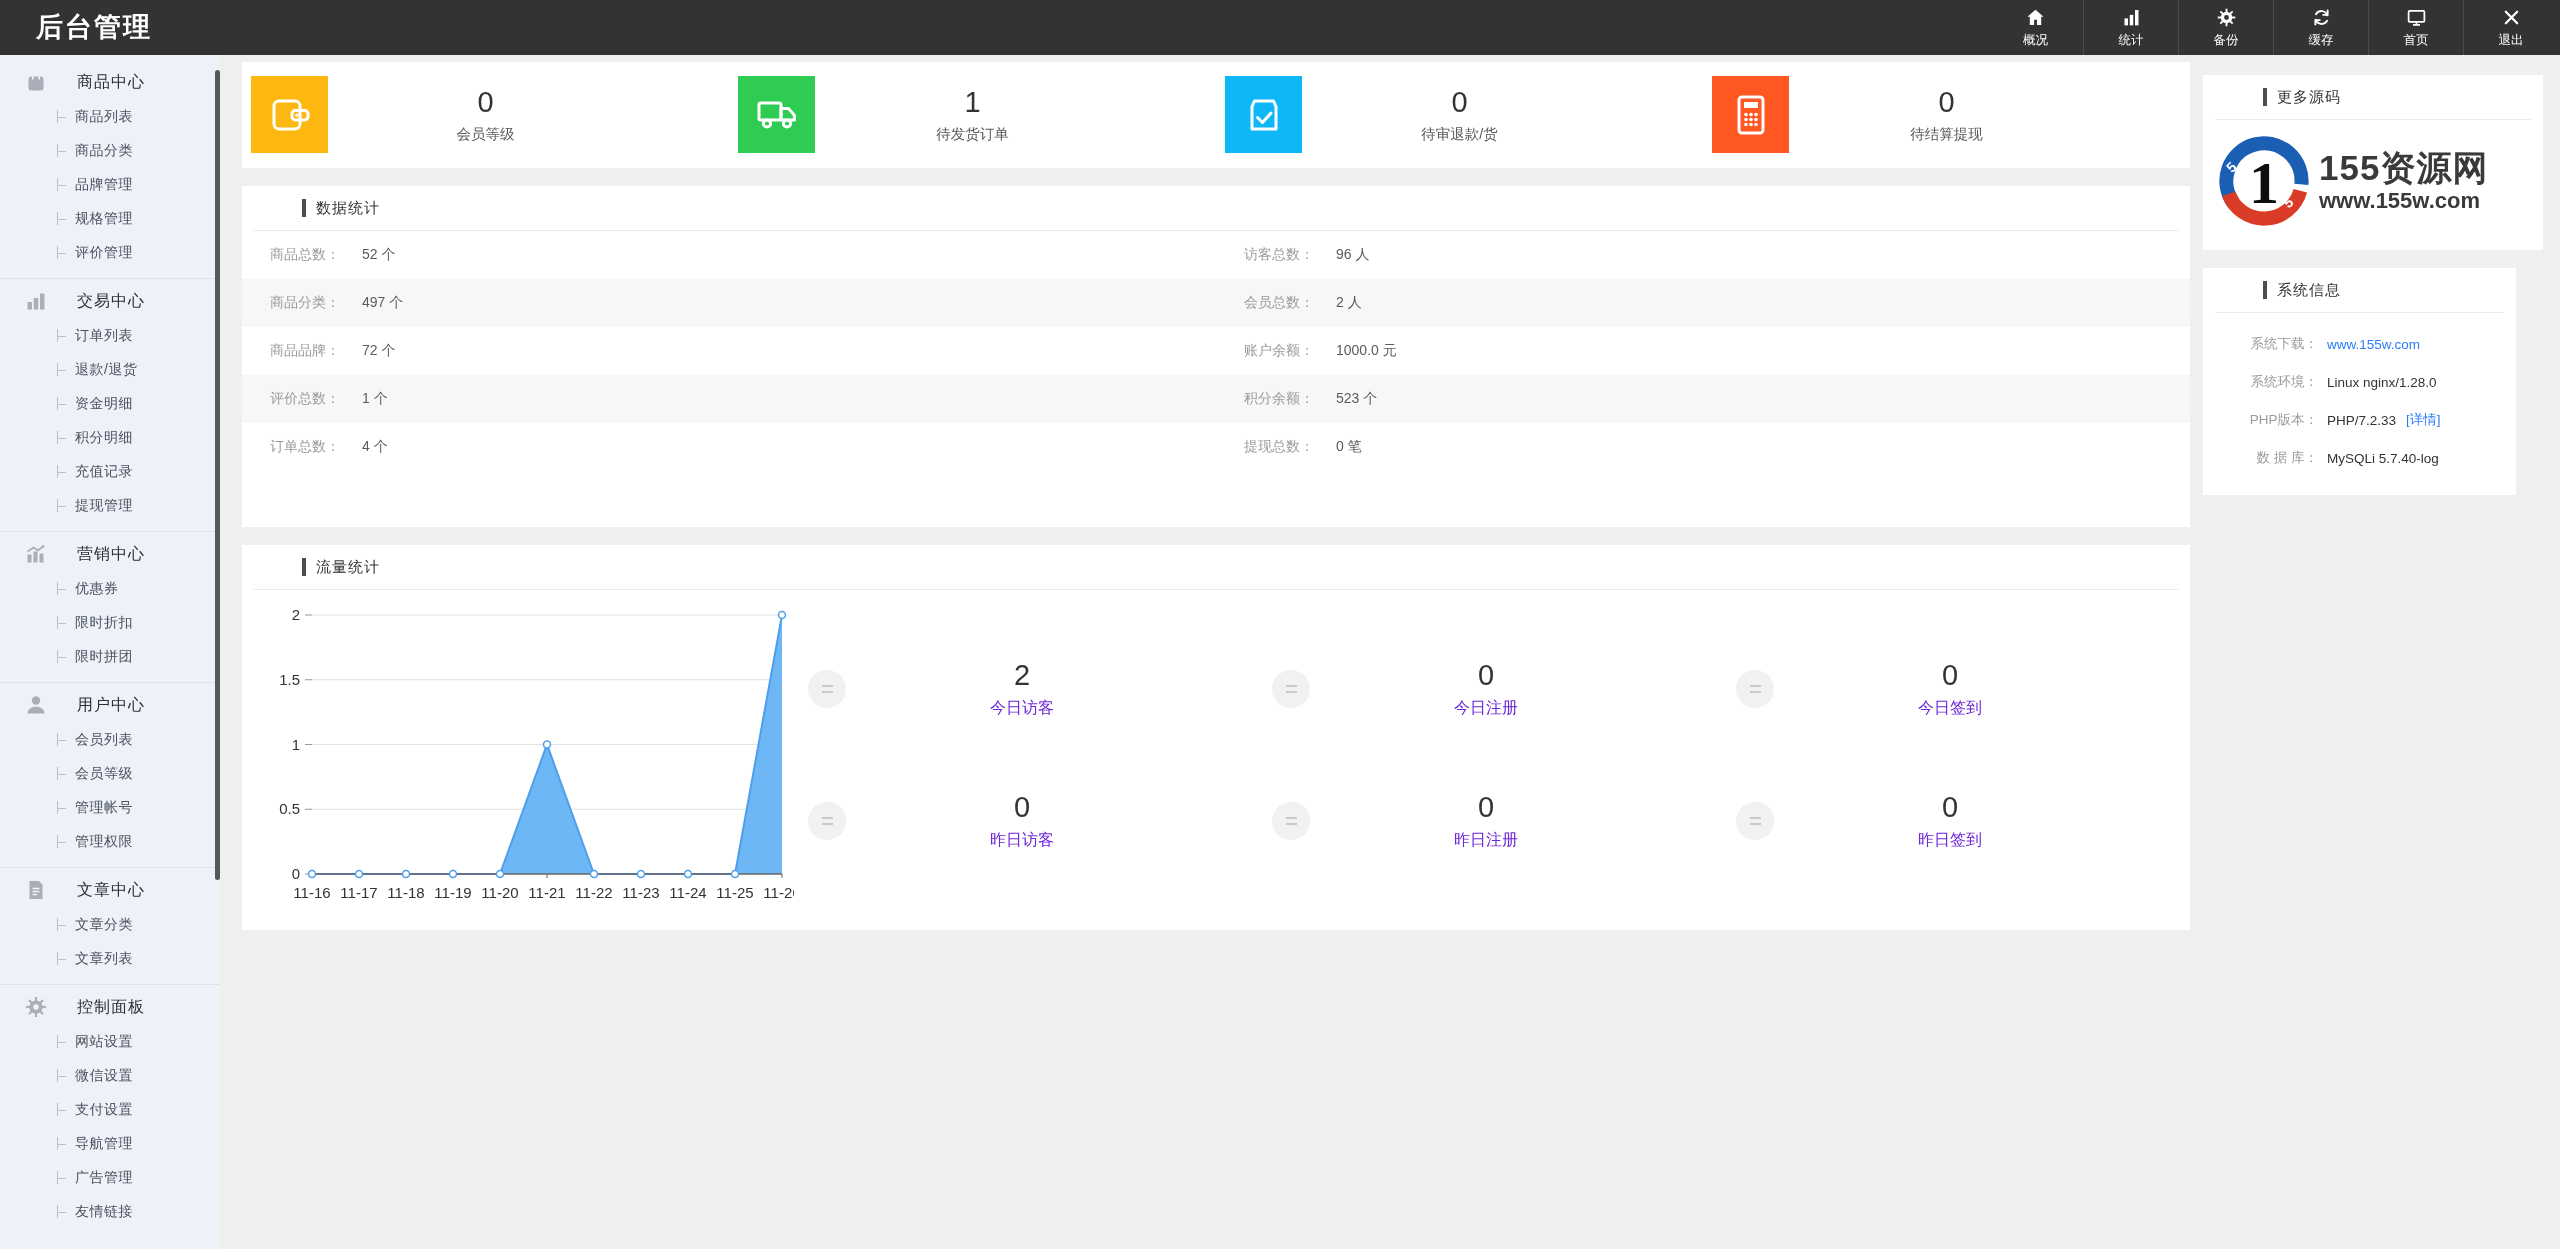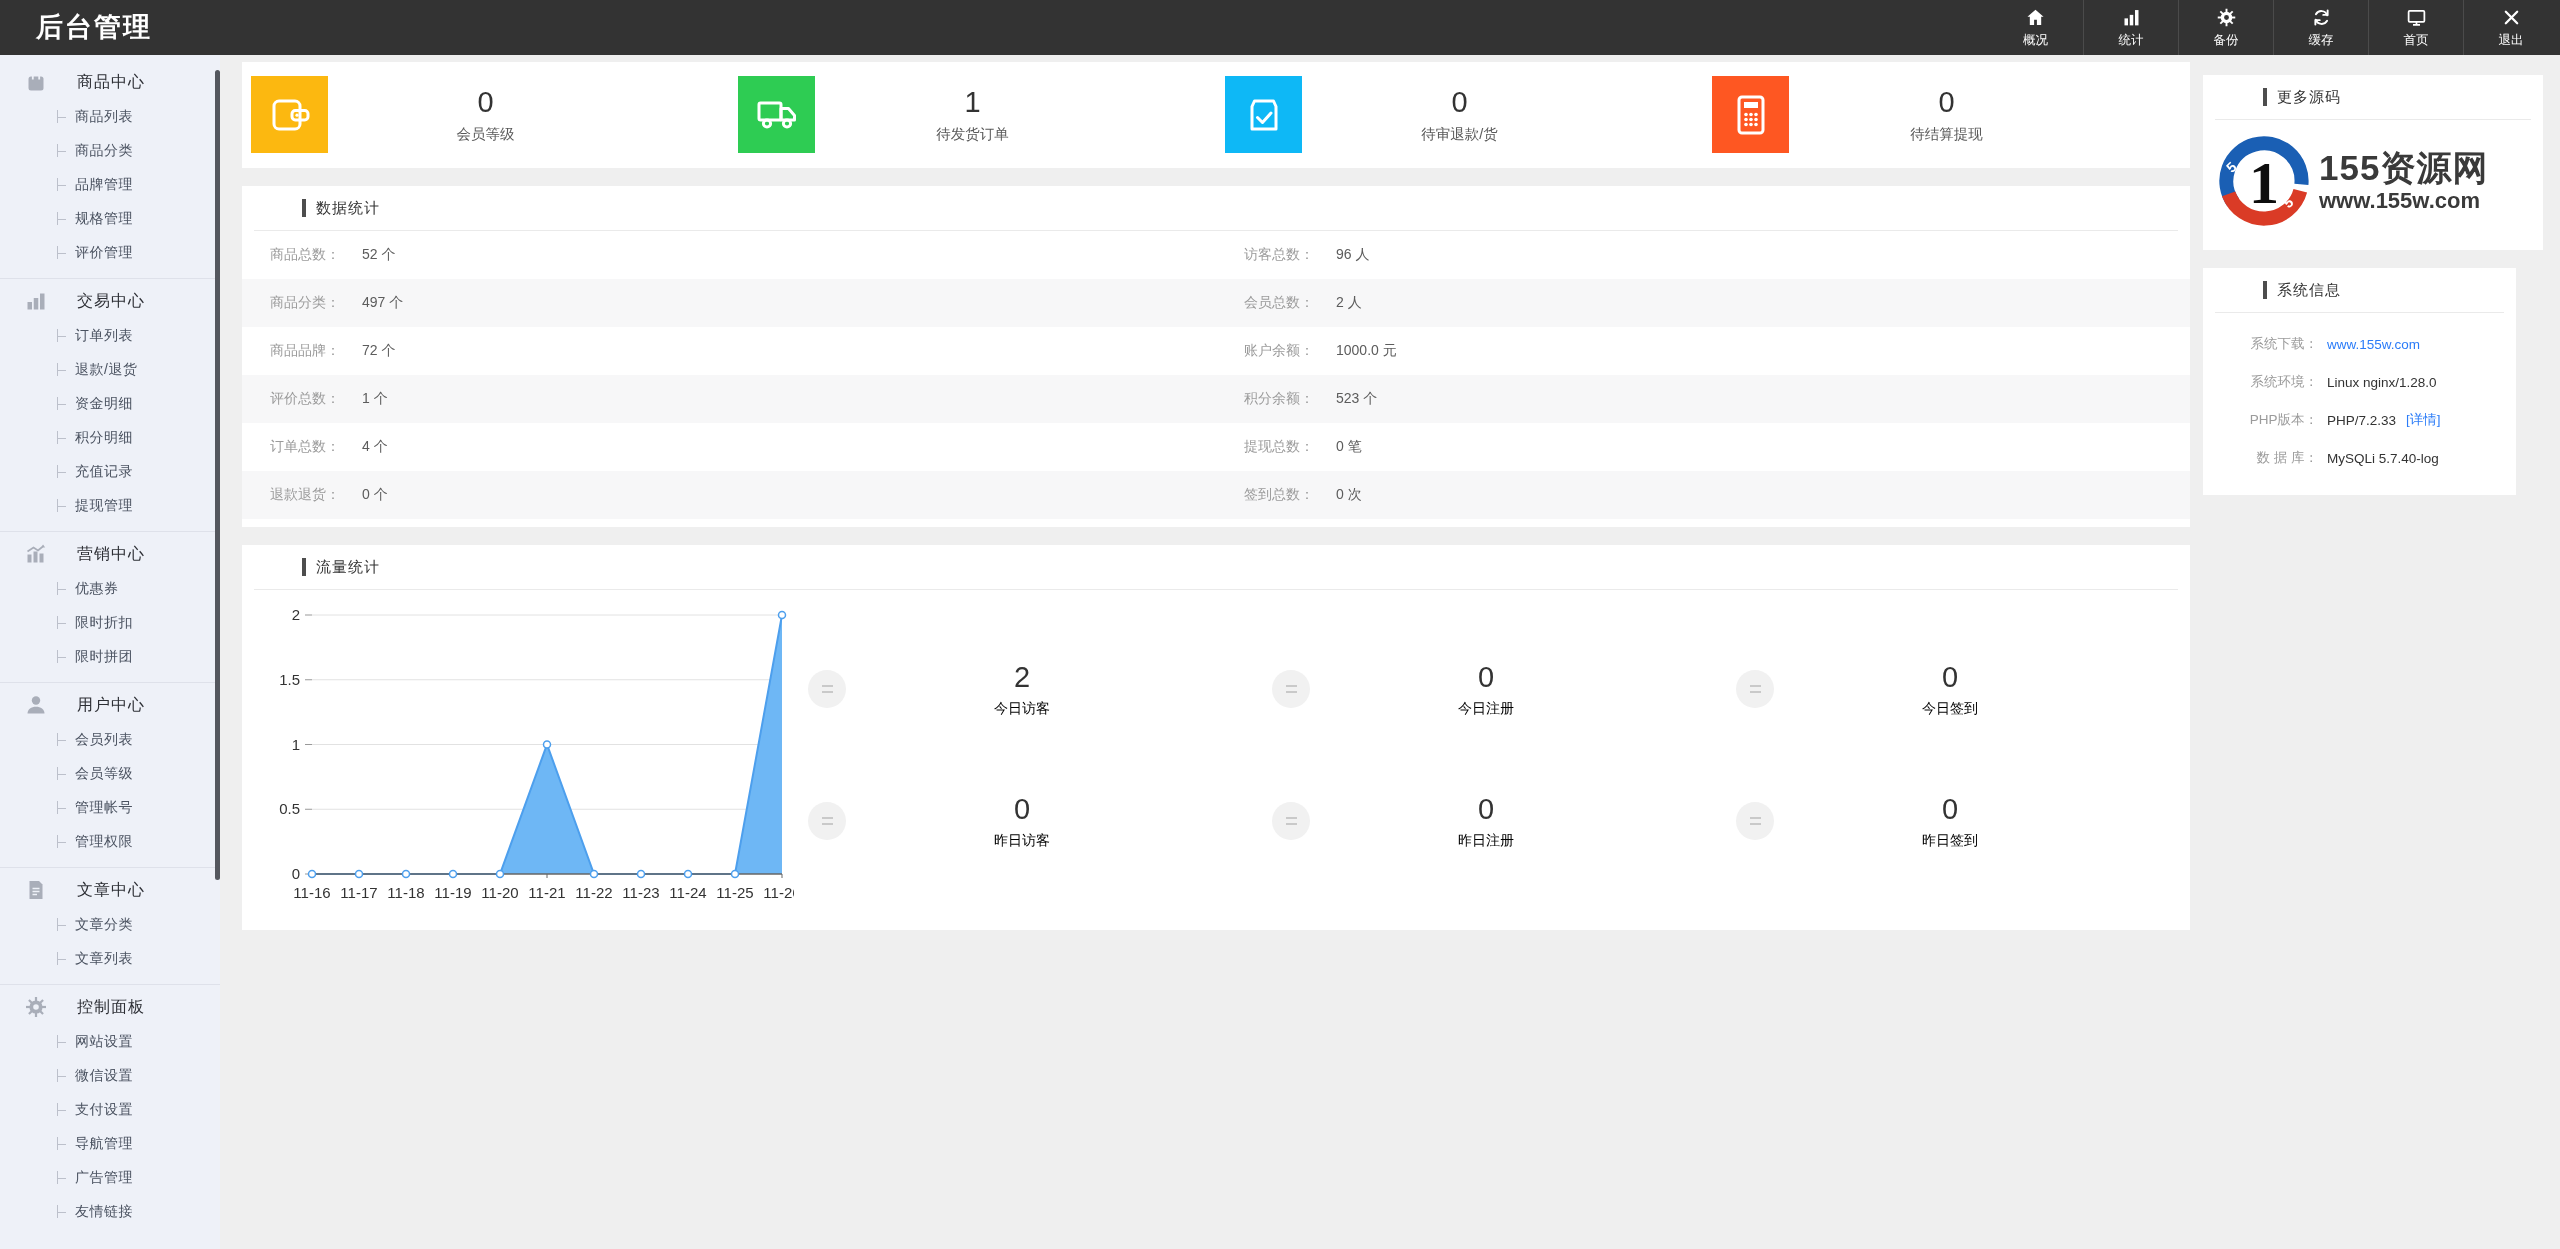--- a/index.html
+++ b/index.html
@@ -56,21 +56,21 @@
 
   
   .traffic-panel { left:242px; top:545px; width:1948px; height:385px; }
   #chart { position:absolute; left:12px; top:46px; }
   .tstats { position:absolute; left:548px; top:78px; width:1392px; height:264px; display:grid; grid-template-columns:repeat(3,1fr); grid-template-rows:1fr 1fr; }
   .tcell { position:relative; display:flex; align-items:center; justify-content:center; }
   .eq-circle { position:absolute; left:18px; top:50%; transform:translateY(-50%); width:38px; height:38px; border-radius:50%; background:#f1f1f1; display:flex; align-items:center; justify-content:center; }
   .eq-bars { width:11px; height:8px; border-top:2px solid #c9c9c9; border-bottom:2px solid #c9c9c9; }
   .tblock { text-align:center; }
   .t-value { font-size:29px; color:#333333; line-height:32px; }
-  .t-label { font-size:14px; color:#000000; margin-top:7px; }
+  .t-label { font-size:16px; color:#6d28d9; margin-top:7px; }
 
   
   .more-panel { left:2203px; top:75px; width:340px; height:175px; }
   .logo-row { display:flex; align-items:center; padding:14px 6px 0 14px; }
   .logo-svg { width:94px; height:94px; flex:none; }
   .logo-text { margin-left:8px; }
   .logo-name { font-size:35px; font-weight:bold; color:#3a3a3a; letter-spacing:1px; line-height:40px; white-space:nowrap; }
   .logo-url { font-size:22px; font-weight:bold; color:#3a3a3a; line-height:26px; }
 
   .sys-panel { left:2203px; top:268px; width:313px; height:227px; }
@@ -461,30 +461,20 @@
           </div>
         </div>
         <div class="stat-row">
           <div class="stat-cell">
             <span class="stat-k">订单总数：</span>
             <span class="stat-v">4 个</span>
           </div>
           <div class="stat-cell">
             <span class="stat-k">提现总数：</span>
             <span class="stat-v">0 笔</span>
-          </div>
-        </div>
-        <div class="stat-row alt">
-          <div class="stat-cell">
-            <span class="stat-k">退款退货：</span>
-            <span class="stat-v">0 个</span>
-          </div>
-          <div class="stat-cell">
-            <span class="stat-k">签到总数：</span>
-            <span class="stat-v">0 次</span>
           </div>
         </div>
       </div>
   </section>
 
   <section class="panel traffic-panel">
     <div class="panel-head">
       <span class="accent"></span>
       <span class="panel-title">流量统计</span>
     </div>

